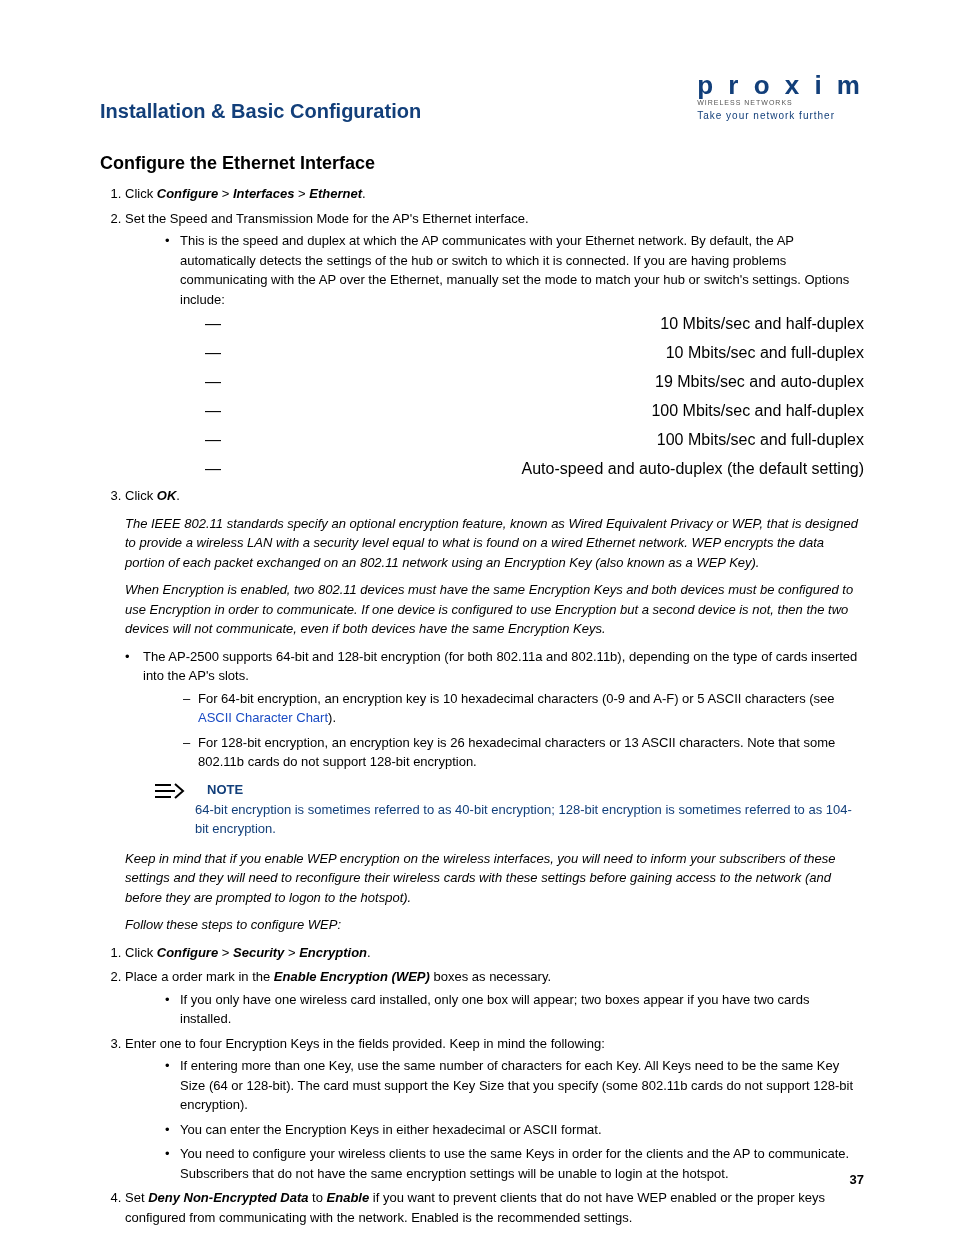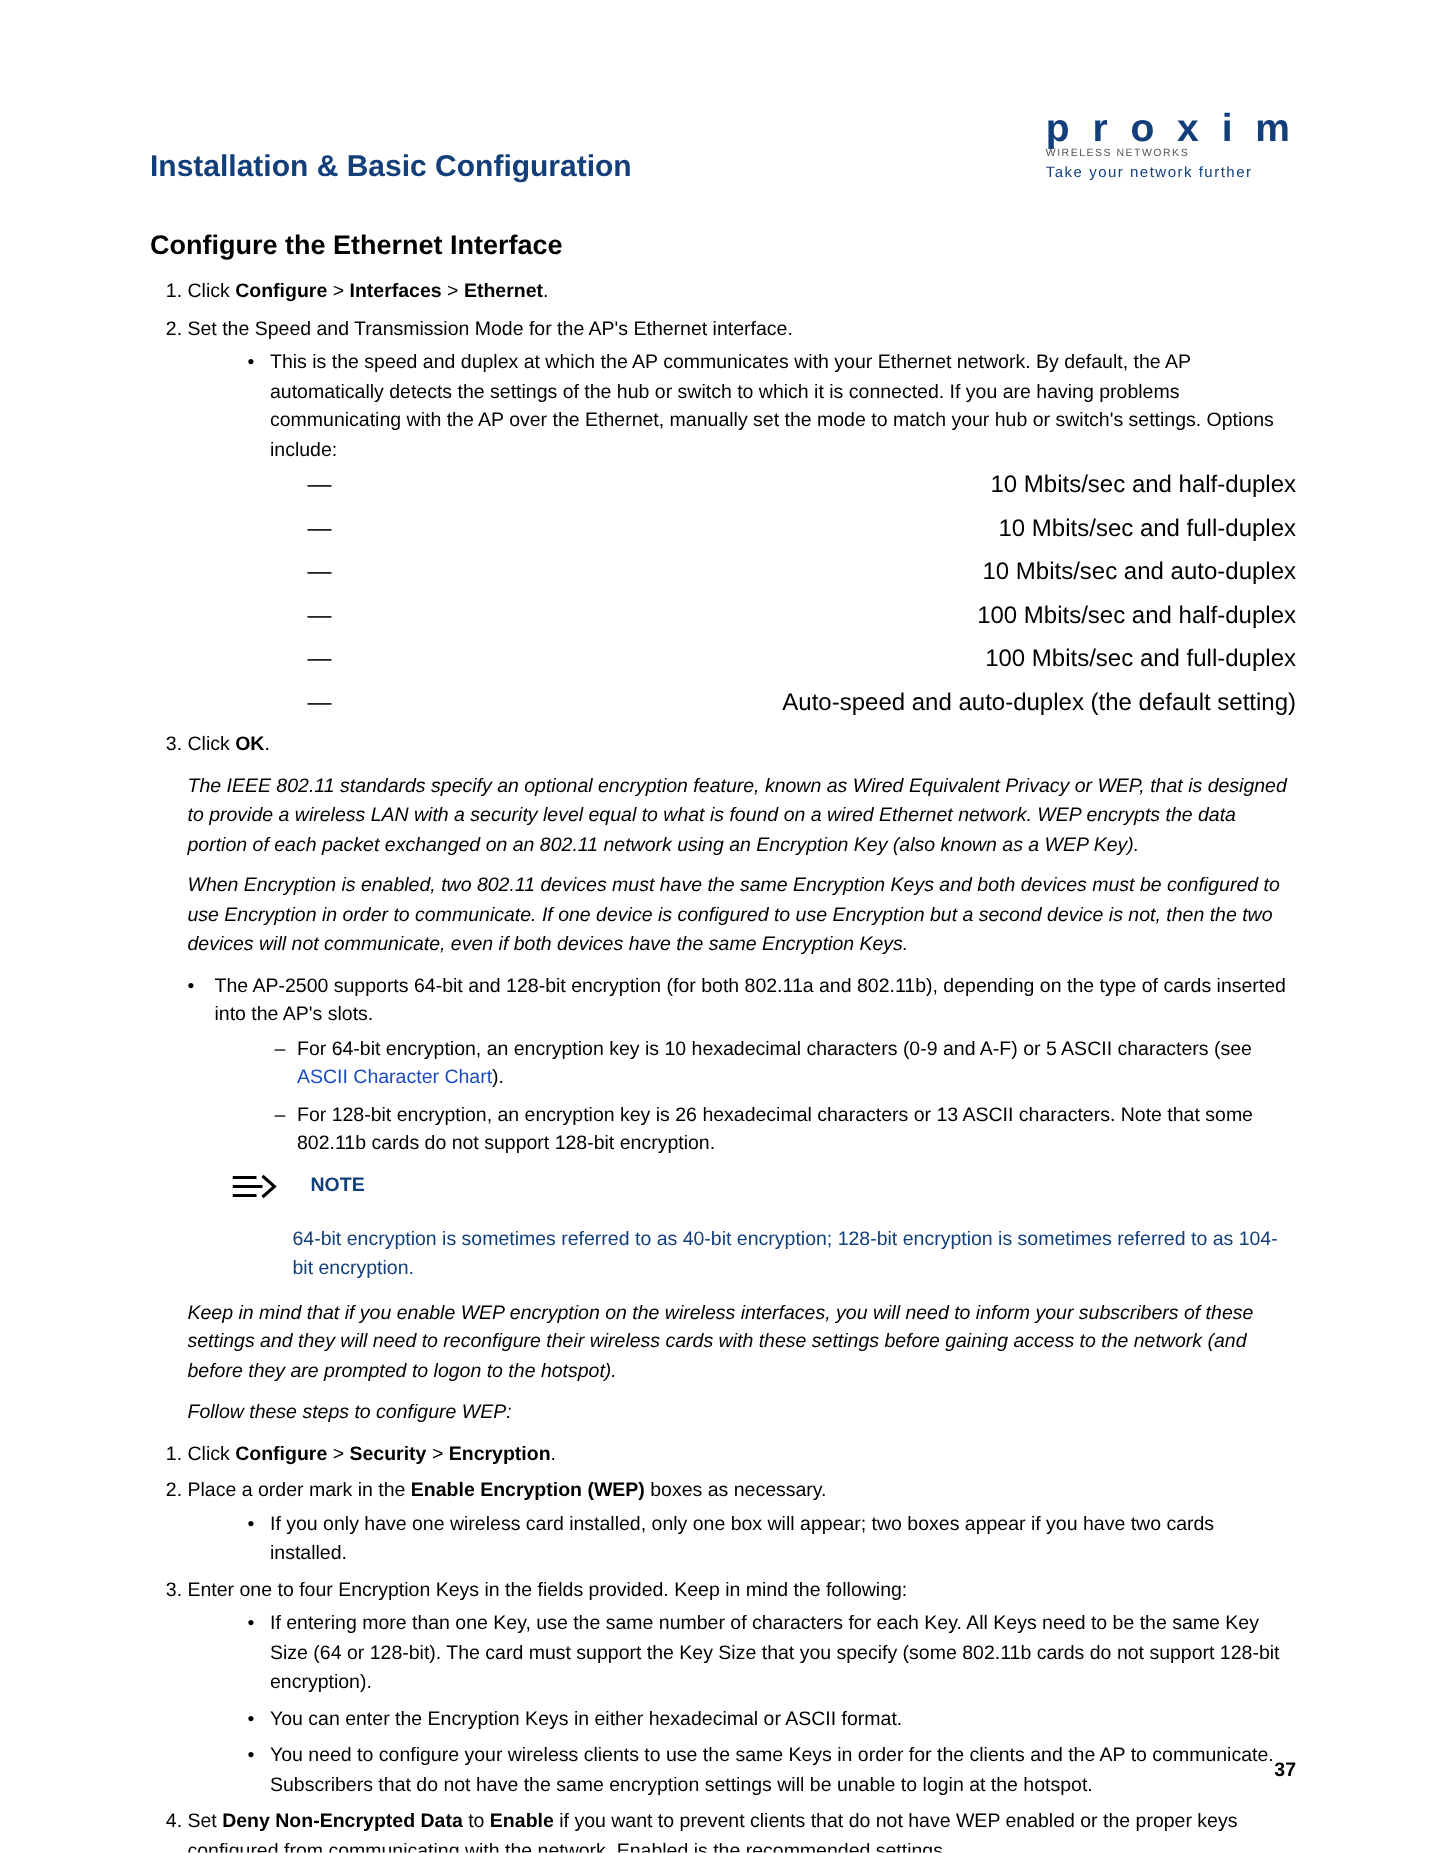--- a/index.html
+++ b/index.html
@@ -20,26 +20,26 @@
   ul.dashes { list-style: none; margin-left: 25px; margin-top: 3px; }
   ul.dashes > li { position: relative; padding-left: 25px; margin-bottom: 5px; line-height: 1.5; font-size: 16px; text-align: right; }
   ul.dashes > li::before { content: "—"; position: absolute; left: 0; }
   ul.endash { list-style: none; margin-left: 40px; margin-top: 3px; }
   ul.endash > li { position: relative; padding-left: 15px; margin-bottom: 5px; line-height: 1.5; font-size: 13px; }
   ul.endash > li::before { content: "–"; position: absolute; left: 0; }
   ul.topbul { list-style: none; margin-left: 25px; margin-top: 8px; }
   ul.topbul > li { position: relative; padding-left: 18px; margin-bottom: 5px; line-height: 1.5; font-size: 13px; }
   ul.topbul > li::before { content: "•"; position: absolute; left: 0; }
   p.para { margin-left: 25px; margin-top: 8px; margin-bottom: 8px; line-height: 1.5; font-size: 13px; font-style: italic; }
-  strong { font-weight: bold; }
+  strong { font-weight: bold; font-style: italic; }
   .link { color: #1a4bc4; }
   .note-block { display: flex; margin-left: 55px; margin-top: 10px; margin-bottom: 10px; }
   .note-arrow { flex: 0 0 40px; font-size: 22px; font-weight: bold; color: #000; line-height: 1; }
   .note-body { flex: 1; }
-  .note-label { color: #123f7a; font-weight: bold; font-family: Verdana, Arial, sans-serif; font-size: 13px; margin-bottom: 19px; padding-left: 12px; }
+  .note-label { color: #123f7a; font-weight: bold; font-family: Verdana, Arial, sans-serif; font-size: 13px; margin-bottom: 3px; padding-left: 12px; }
   .note-text { color: #123f7a; font-size: 13px; line-height: 1.5; }
   .pagenum { position: absolute; bottom: 48px; right: 90px; font-size: 13px; font-weight: bold; }
 </style>
 </head>
 <body>
 
 <div class="page">
   <div class="header-row">
     <div class="chapter-title">Installation &amp; Basic Configuration</div>
     <div class="logo">
@@ -51,21 +51,21 @@
 
   <h2>Configure the Ethernet Interface</h2>
   <ol class="steps">
     <li><span>Click </span><strong>Configure</strong><span> &gt; </span><strong>Interfaces</strong><span> &gt; </span><strong>Ethernet</strong><span>.</span></li>
     <li><span>Set the Speed and Transmission Mode for the AP's Ethernet interface.</span>
       <ul class="bullets">
         <li><span>This is the speed and duplex at which the AP communicates with your Ethernet network. By default, the AP automatically detects the settings of the hub or switch to which it is connected. If you are having problems communicating with the AP over the Ethernet, manually set the mode to match your hub or switch's settings. Options include:</span>
           <ul class="dashes">
             <li>10 Mbits/sec and half-duplex</li>
             <li>10 Mbits/sec and full-duplex</li>
-            <li>10 Mbits/sec and auto-duplex</li>
+            <li>19 Mbits/sec and auto-duplex</li>
             <li>100 Mbits/sec and half-duplex</li>
             <li>100 Mbits/sec and full-duplex</li>
             <li>Auto-speed and auto-duplex (the default setting)</li>
           </ul>
         </li>
       </ul>
     </li>
     <li><span>Click </span><strong>OK</strong><span>.</span></li>
   </ol>
 

